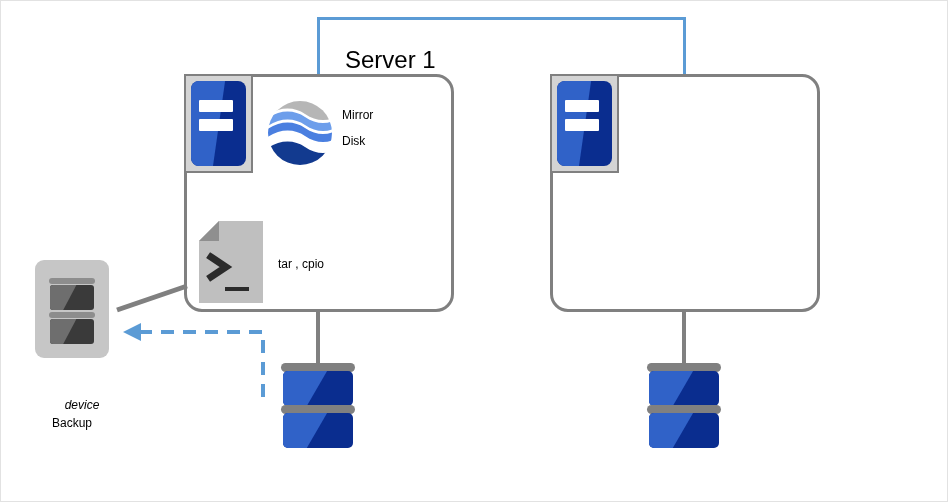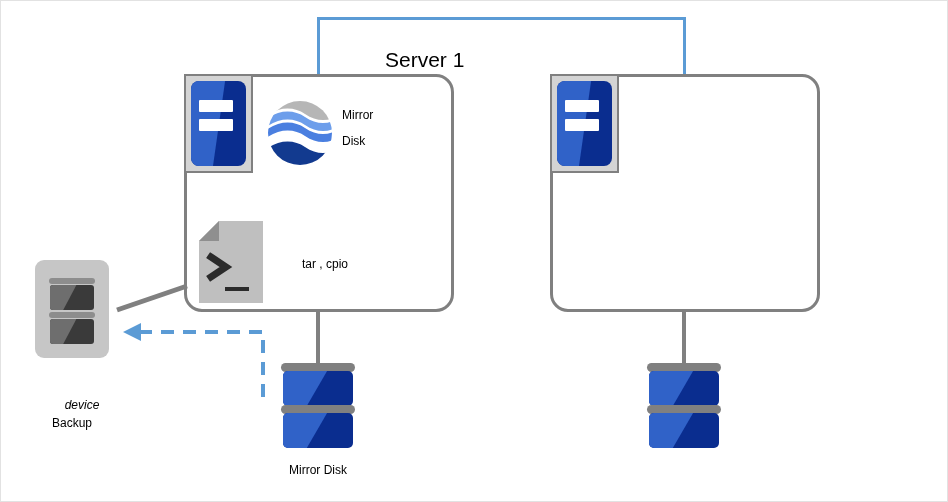--- a/index.html
+++ b/index.html
@@ -21,21 +21,21 @@
   }
 
   
   .label {
     position: absolute;
     color: #000000;
     font-size: 12px;
     line-height: 26px;
     white-space: pre;
   }
-  .label-server { font-size: 21px; margin-left: 40px; }
+  .label-server { font-size: 24px; }
   .label-center { text-align: center; }
 
   
   .server-box {
     position: absolute;
     border: 3px solid #808080;
     border-radius: 18px;
     background: #ffffff;
     box-sizing: border-box;
   }
@@ -192,41 +192,40 @@
 
   <div class="script-icon" style="left:198px; top:220px; width:64px; height:82px;">
     <svg width="64" height="82" viewBox="0 0 64 82">
       <path d="M20 0 L64 0 L64 82 L0 82 L0 20 Z" fill="#bfbfbf"></path>
       <path d="M20 0 L20 20 L0 20 Z" fill="#8f8f8f"></path>
       <path d="M12 36 L27 46 L12 56" fill="none" stroke="#2b2b2b" stroke-width="7" stroke-linecap="square" stroke-linejoin="miter"></path>
       <line x1="26" y1="68" x2="50" y2="68" stroke="#2b2b2b" stroke-width="4" stroke-linecap="butt"></line>
     </svg>
   </div>
 
-  <div class="label" style="left:277px; top:250px;margin-left:24px;">tar , cpio</div>
+  <div class="label" style="left:277px; top:250px;">tar , cpio</div>
 
   <div class="server-box" style="left:549px; top:73px; width:270px; height:238px;"></div>
 
   <div class="server-icon" style="left:549px; top:73px; width:69px; height:99px;">
     <div class="server-icon-inner">
       <div class="server-bar b1"></div>
       <div class="server-bar b2"></div>
     </div>
   </div>
 
   <div class="wire" style="left:315px; top:311px; width:4px; height:54px;"></div>
   <div class="wire" style="left:681px; top:311px; width:4px; height:54px;"></div>
 
   <div class="disk-stack" style="left:280px; top:362px; width:74px; height:90px;">
     <div class="disk-cap" style="top:0;"></div>
     <div class="disk-body" style="top:8px; height:35px;"></div>
     <div class="disk-cap" style="top:42px;"></div>
     <div class="disk-body" style="top:50px; height:35px;"></div>
   </div>
-  <div class="label label-center" style="left:256px; top:456px; width:122px;">Mirror Disk</div>
 
   <div class="disk-stack" style="left:646px; top:362px; width:74px; height:90px;">
     <div class="disk-cap" style="top:0;"></div>
     <div class="disk-body" style="top:8px; height:35px;"></div>
     <div class="disk-cap" style="top:42px;"></div>
     <div class="disk-body" style="top:50px; height:35px;"></div>
   </div>
 
   <div class="backup-box" style="left:34px; top:259px; width:74px; height:98px;">
     <div class="bk-cap" style="left:14px; top:18px; width:46px;"></div>

